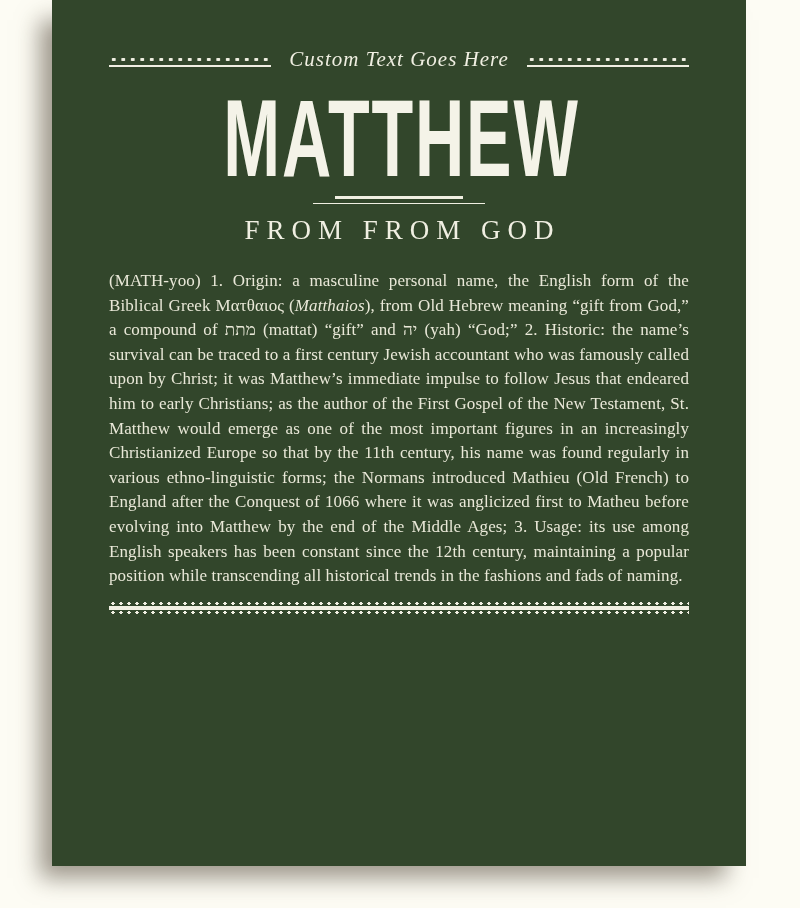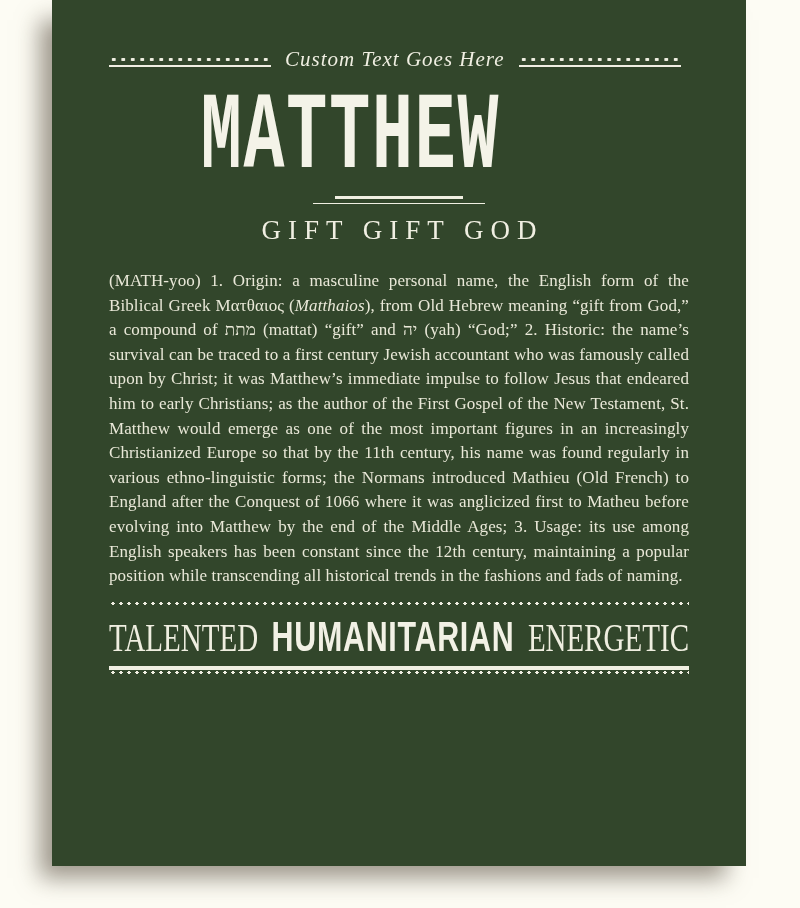--- a/index.html
+++ b/index.html
@@ -9,31 +9,31 @@
 
   .print {
     position:absolute; left:52px; top:0; width:694px; height:866px;
     background:#32462b;
     box-shadow:-16px 16px 22px -4px rgba(104,96,82,0.65);
     padding:46px 57px 0 57px;
     color:#f0efe2;
   }
 
   
-  .custom-row { display:flex; align-items:center; height:32px; }
+  .custom-row { display:flex; align-items:center; justify-content:space-between; height:32px; }
   .deco-rule { width:162px; }
   .deco-dots { height:5px;
     background-image:radial-gradient(circle, #f0efe2 1.7px, transparent 2px);
     background-size:9.5px 5px; background-position:left center; background-repeat:repeat-x; }
   .deco-line { height:2px; background:#f0efe2; margin-top:3px; }
   .custom-text { font-family:"Liberation Serif", serif; font-style:italic;
     font-size:21px; letter-spacing:1px; white-space:nowrap; padding:0 14px 6px 14px; }
 
   
-  .name-wrap { text-align:left; margin-top:16px; height:88px; overflow:visible;font-family:Liberation Mono, monospace; }
+  .name-wrap { text-align:right; margin-top:16px; height:88px; overflow:visible; }
   .name-title { display:inline-block; font-weight:bold; font-size:110px; line-height:88px;
     letter-spacing:3px; transform:scaleX(0.62); transform-origin:center center;
     white-space:nowrap; color:#f4f3e8; }
 
   
   .title-divider { margin-top:14px; }
   .div-short { width:128px; height:3px; background:#f0efe2; margin:0 auto; }
   .div-long  { width:172px; height:1px; background:#f0efe2; margin:4px auto 0 auto; }
 
   
@@ -80,34 +80,27 @@
 
     <div class="name-wrap">
       <div class="name-title">MATTHEW</div>
     </div>
 
     <div class="title-divider">
       <div class="div-short"></div>
       <div class="div-long"></div>
     </div>
 
-    <div class="meaning">GIFT GIFT GOD</div>
+    <div class="meaning">FROM FROM GOD</div>
 
     <p class="definition"><span>(MATH-yoo)  1. Origin:  a masculine personal name, the English form of the Biblical Greek Ματθαιος (</span><span class="ital">Matthaios</span><span>), from Old Hebrew meaning “gift from God,” a compound of מתת (mattat) “gift” and יה (yah) “God;”  2. Historic:  the name’s survival can be traced to a first century Jewish accountant who was famously called upon by Christ; it was Matthew’s immediate impulse to follow Jesus  that endeared him to early Christians; as the author of the First Gospel of the New Testament, St. Matthew would emerge as one of the most important figures in an increasingly Christianized Europe so that by the 11th century, his name was found regularly in various ethno-linguistic forms; the Normans introduced Mathieu (Old French) to England after the Conquest of 1066 where it was anglicized first to Matheu before evolving into Matthew by the end of the Middle Ages;  3. Usage:  its use among English speakers has been constant since the 12th century, maintaining a popular position while transcending all historical trends in the fashions and fads of naming.</span></p>
 
     <div class="traits">
       <div class="dot-rule"></div>
 
-      <div class="trait-row-wrap">
-        <div class="trait-row">
-          <span class="tw-serif">TALENTED</span>
-          <span class="tw-bold">HUMANITARIAN</span>
-          <span class="tw-serif">ENERGETIC</span>
-        </div>
-      </div>
 
       <div class="row-rule"></div>
 
 
       <div class="row-rule"></div>
 
 
       <div class="dot-rule"></div>
     </div>
 

